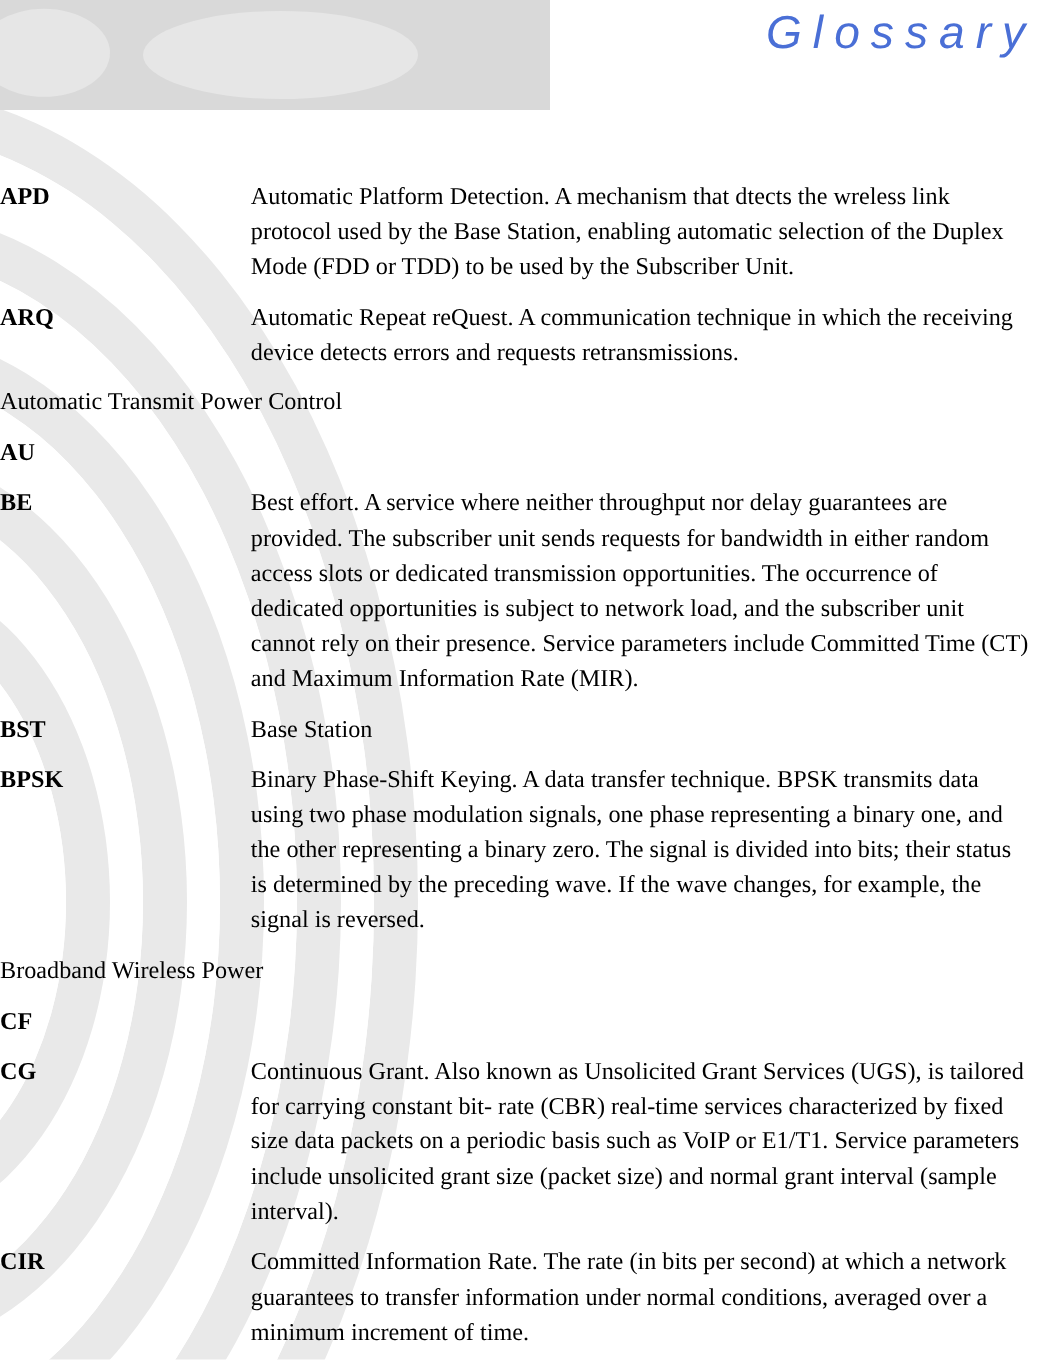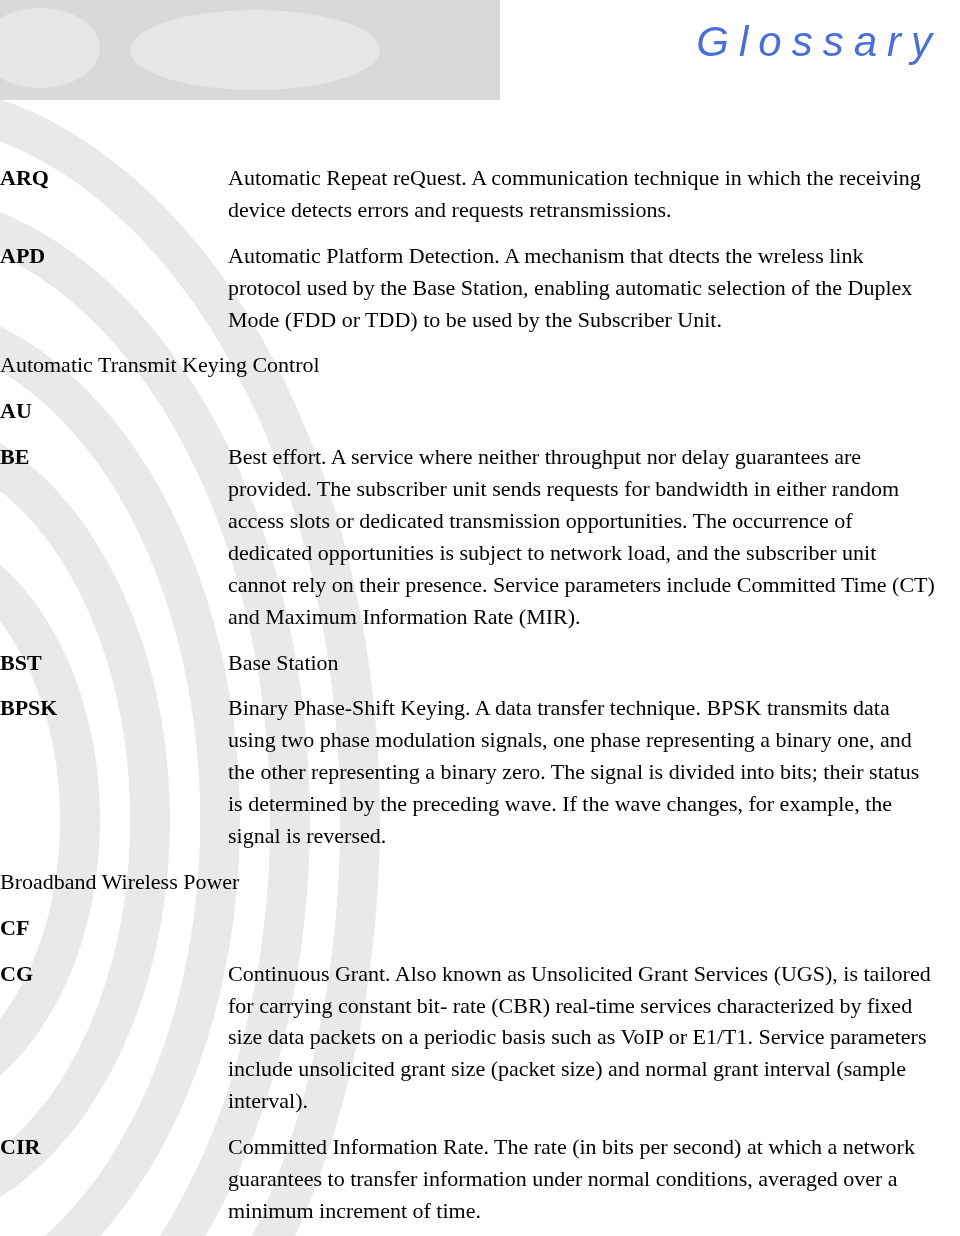--- a/index.html
+++ b/index.html
@@ -8,50 +8,50 @@
   .decor { position: absolute; left: 0; top: 0; width: 500px; height: 100px; background: #d9d9d9; z-index: 1; }
   .decor::before { content: ""; position: absolute; left: -20px; top: 8px; width: 120px; height: 80px; border-radius: 50%; background: #e6e6e6; }
   .decor::after { content: ""; position: absolute; left: 130px; top: 10px; width: 250px; height: 80px; border-radius: 50%; background: #e6e6e6; }
   .rings { position: absolute; left: -560px; top: 120px; width: 900px; height: 1400px; z-index: 0; pointer-events: none; }
   .rings span { position: absolute; border: 2px solid #fff; border-radius: 50%; box-shadow: 0 0 0 40px #e9e9e9, inset 0 0 0 1px #fff; }
   .r1 { width: 900px; height: 1400px; left: 0; top: 0; }
   .r2 { width: 760px; height: 1180px; left: 70px; top: 110px; }
   .r3 { width: 620px; height: 960px; left: 140px; top: 220px; }
   .r4 { width: 480px; height: 740px; left: 210px; top: 330px; }
   .r5 { width: 340px; height: 520px; left: 280px; top: 440px; }
-  .title { position: absolute; right: 18px; top: 18px; font-family: Verdana, Geneva, sans-serif; font-style: italic; letter-spacing: 10px; font-size: 42px; color: #4a6fd6; z-index: 3; }
+  .title { position: absolute; right: 18px; top: 6px; font-family: Verdana, Geneva, sans-serif; font-style: italic; letter-spacing: 10px; font-size: 42px; color: #4a6fd6; z-index: 3; }
   .content { position: absolute; left: 0; top: 162px; width: 960px; z-index: 2; }
   .entry { display: flex; align-items: flex-start; margin-bottom: 14px; }
   .term { width: 228px; padding-right: 20px; font-family: Georgia, 'Times New Roman', serif; font-weight: bold; font-size: 22px; line-height: 1.45; }
   .def { width: 710px; font-family: Georgia, 'Times New Roman', serif; font-size: 22px; line-height: 1.45; }
 </style>
 </head>
 <body>
 <div class="page">
   <div class="rings">
     <span class="r1"></span>
       <span class="r2"></span>
       <span class="r3"></span>
       <span class="r4"></span>
       <span class="r5"></span>
   </div>
   <div class="decor"></div>
   <div class="title">Glossary</div>
 
   <div class="content">
     <div class="entry">
+        <div class="term">APD</div>
+        <div class="def">Automatic Platform Detection. A mechanism that dtects the wreless link protocol used by the Base Station, enabling automatic selection of the Duplex Mode (FDD or TDD) to be used by the Subscriber Unit.</div>
+      </div>
+    <div class="entry">
         <div class="term">ARQ</div>
         <div class="def">Automatic Repeat reQuest. A communication technique in which the receiving device detects errors and requests retransmissions.</div>
       </div>
     <div class="entry">
-        <div class="term">APD</div>
-        <div class="def">Automatic Platform Detection. A mechanism that dtects the wreless link protocol used by the Base Station, enabling automatic selection of the Duplex Mode (FDD or TDD) to be used by the Subscriber Unit.</div>
-      </div>
-    <div class="entry">
-        <div class="def">Automatic Transmit Keying Control</div>
+        <div class="def">Automatic Transmit Power Control</div>
       </div>
     <div class="entry">
         <div class="term">AU</div>
       </div>
     <div class="entry">
         <div class="term">BE</div>
         <div class="def">Best effort. A service where neither throughput nor delay guarantees are provided. The subscriber unit sends requests for bandwidth in either random access slots or dedicated transmission opportunities. The occurrence of dedicated opportunities is subject to network load, and the subscriber unit cannot rely on their presence. Service parameters include Committed Time (CT) and Maximum Information Rate (MIR).</div>
       </div>
     <div class="entry">
         <div class="term">BST</div>

